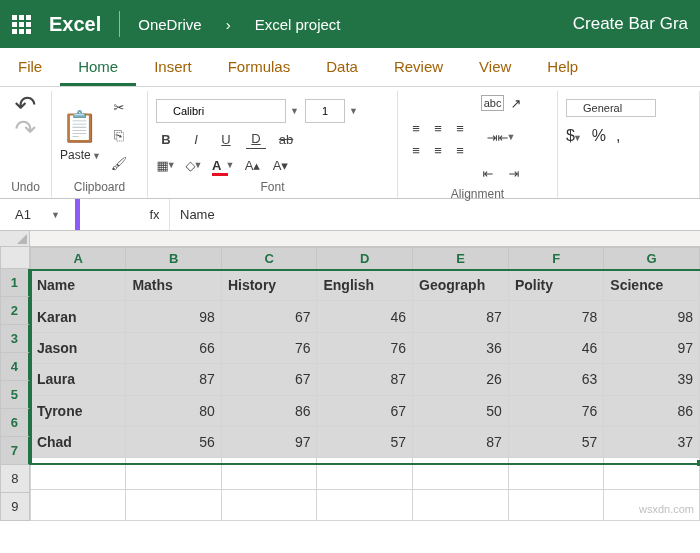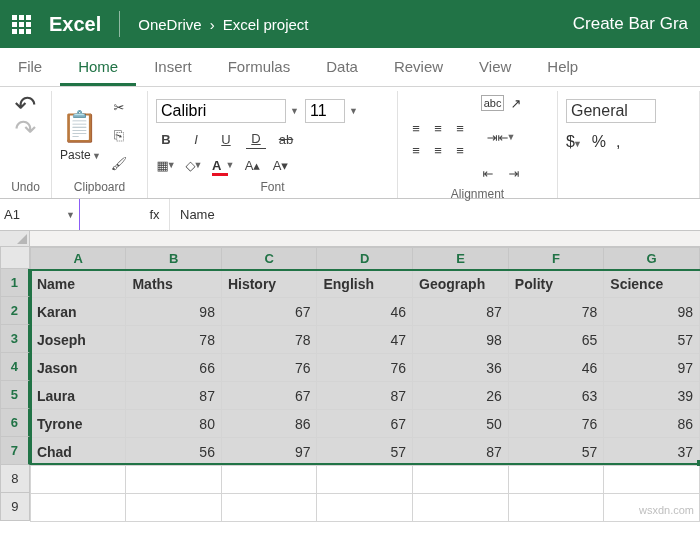--- a/index.html
+++ b/index.html
@@ -4,51 +4,51 @@
 <style>
 * { box-sizing: border-box; margin: 0; padding: 0; font-family: 'Segoe UI', Arial, sans-serif; }
 body { width: 700px; height: 553px; overflow: hidden; background: #fff; font-size: 13px; color: #333; }
 
 
 .titlebar { background: #217346; color: #fff; height: 48px; display: flex; align-items: center; gap: 18px; padding: 0 12px; }
 .waffle { display: grid; grid-template-columns: repeat(3,5px); grid-template-rows: repeat(3,5px); gap: 2px; }
 .waffle span { background: #fff; width: 5px; height: 5px; }
 .app-name { font-size: 20px; font-weight: 600; }
 .divider { width: 1px; height: 26px; background: rgba(255,255,255,0.5); }
-.breadcrumb { font-size: 15px; display: flex; gap: 8px; align-items: center; }
+.breadcrumb { font-size: 15px; display: flex; gap: 24px; align-items: center; }
 .doc-title { margin-left: auto; font-size: 17px; }
 
 
 .tabs { display: flex; border-bottom: 1px solid #d4d4d4; background:#fff; }
-.tab { padding: 10px 18px 8px; font-size: 15px; color: #737373; cursor: pointer; }
+.tab { padding: 10px 18px 8px; font-size: 15px; color: #a16207; cursor: pointer; }
 .tab.active { color: #217346; border-bottom: 3px solid #217346; font-weight:400; }
 
 
 .ribbon { display: flex; border-bottom: 1px solid #c6c6c6; height: 112px; background:#fff; padding-top:4px;}
 .group { border-right: 1px solid #e1e1e1; padding: 4px 8px 2px; display:flex; flex-direction:column; justify-content:space-between; }
 .group-label { text-align:center; font-size:12px; color:#666; padding: 4px 0 2px; }
 .group-body { display:flex; align-items:center; gap:8px; flex:1; }
 .vstack { display:flex; flex-direction:column; gap:4px; align-items:center; }
 .hstack { display:flex; gap:6px; align-items:center; }
 .iconbtn { width:20px; height:20px; display:flex; align-items:center; justify-content:center; color:#444; }
 .big-icon { font-size:26px; }
-select.fake, .fake-input { border:1px solid #c6c6c6; background:#fff; padding:2px 4px; font-size:16px; }
+select.fake, .fake-input { border:1px solid #c6c6c6; background:#fff; padding:2px 16px; font-size:11px; }
 .font-name { width:130px; height:24px;}
 .font-size { width:40px; height:24px;}
 .row { display:flex; gap:6px; align-items:center;}
 .bold{font-weight:bold;} .italic{font-style:italic;} .under{text-decoration:underline;}
 .abc{font-size:11px;}
 .dd-caret{font-size:9px;color:#666;margin-left:-2px;}
 .colorbar{width:16px;height:3px;}
 .align-grid{display:grid;grid-template-columns:repeat(3,20px);grid-template-rows:repeat(2,20px);gap:2px;}
 .align-grid div{display:flex;align-items:center;justify-content:center;}
 
 
 .fxbar { display:flex; align-items:center; border-bottom:1px solid #c6c6c6; height:32px; }
-.namebox { width:80px; border-right:1px solid #8b5cf6; padding:0 4px; display:flex; align-items:center; justify-content:space-between; height:100%;}
+.namebox { width:80px; border-right:5px solid #8b5cf6; padding:0 15px; display:flex; align-items:center; justify-content:space-between; height:100%;}
 .fx { width:30px; border-right:1px solid #e1e1e1; display:flex; align-items:center;justify-content:center;height:100%;}
 .formula { padding:0 10px; flex:1; }
 
 
 .spacer { height:16px; border-bottom:1px solid #c6c6c6; background:#f3f2f1; display:flex;}
 .spacer-corner{width:30px;border-right:1px solid #c6c6c6;background:#e6e6e6;position:relative;}
 .spacer-corner::after{content:"";position:absolute;right:2px;bottom:2px;border-style:solid;border-width:0 0 10px 10px;border-color:transparent transparent #b7b7b7 transparent;}
 
 
 .grid { display:flex; }
@@ -250,29 +250,20 @@
           <tr>
             <td class="cell sel name">Karan</td>
             <td class="cell sel num">98</td>
             <td class="cell sel num">67</td>
             <td class="cell sel num">46</td>
             <td class="cell sel num">87</td>
             <td class="cell sel num">78</td>
             <td class="cell sel num">98</td>
           </tr>
           <tr>
-            <td class="cell sel name">Joseph</td>
-            <td class="cell sel num">78</td>
-            <td class="cell sel num">78</td>
-            <td class="cell sel num">47</td>
-            <td class="cell sel num">98</td>
-            <td class="cell sel num">65</td>
-            <td class="cell sel num">57</td>
-          </tr>
-          <tr>
             <td class="cell sel name">Jason</td>
             <td class="cell sel num">66</td>
             <td class="cell sel num">76</td>
             <td class="cell sel num">76</td>
             <td class="cell sel num">36</td>
             <td class="cell sel num">46</td>
             <td class="cell sel num">97</td>
           </tr>
           <tr>
             <td class="cell sel name">Laura</td>

